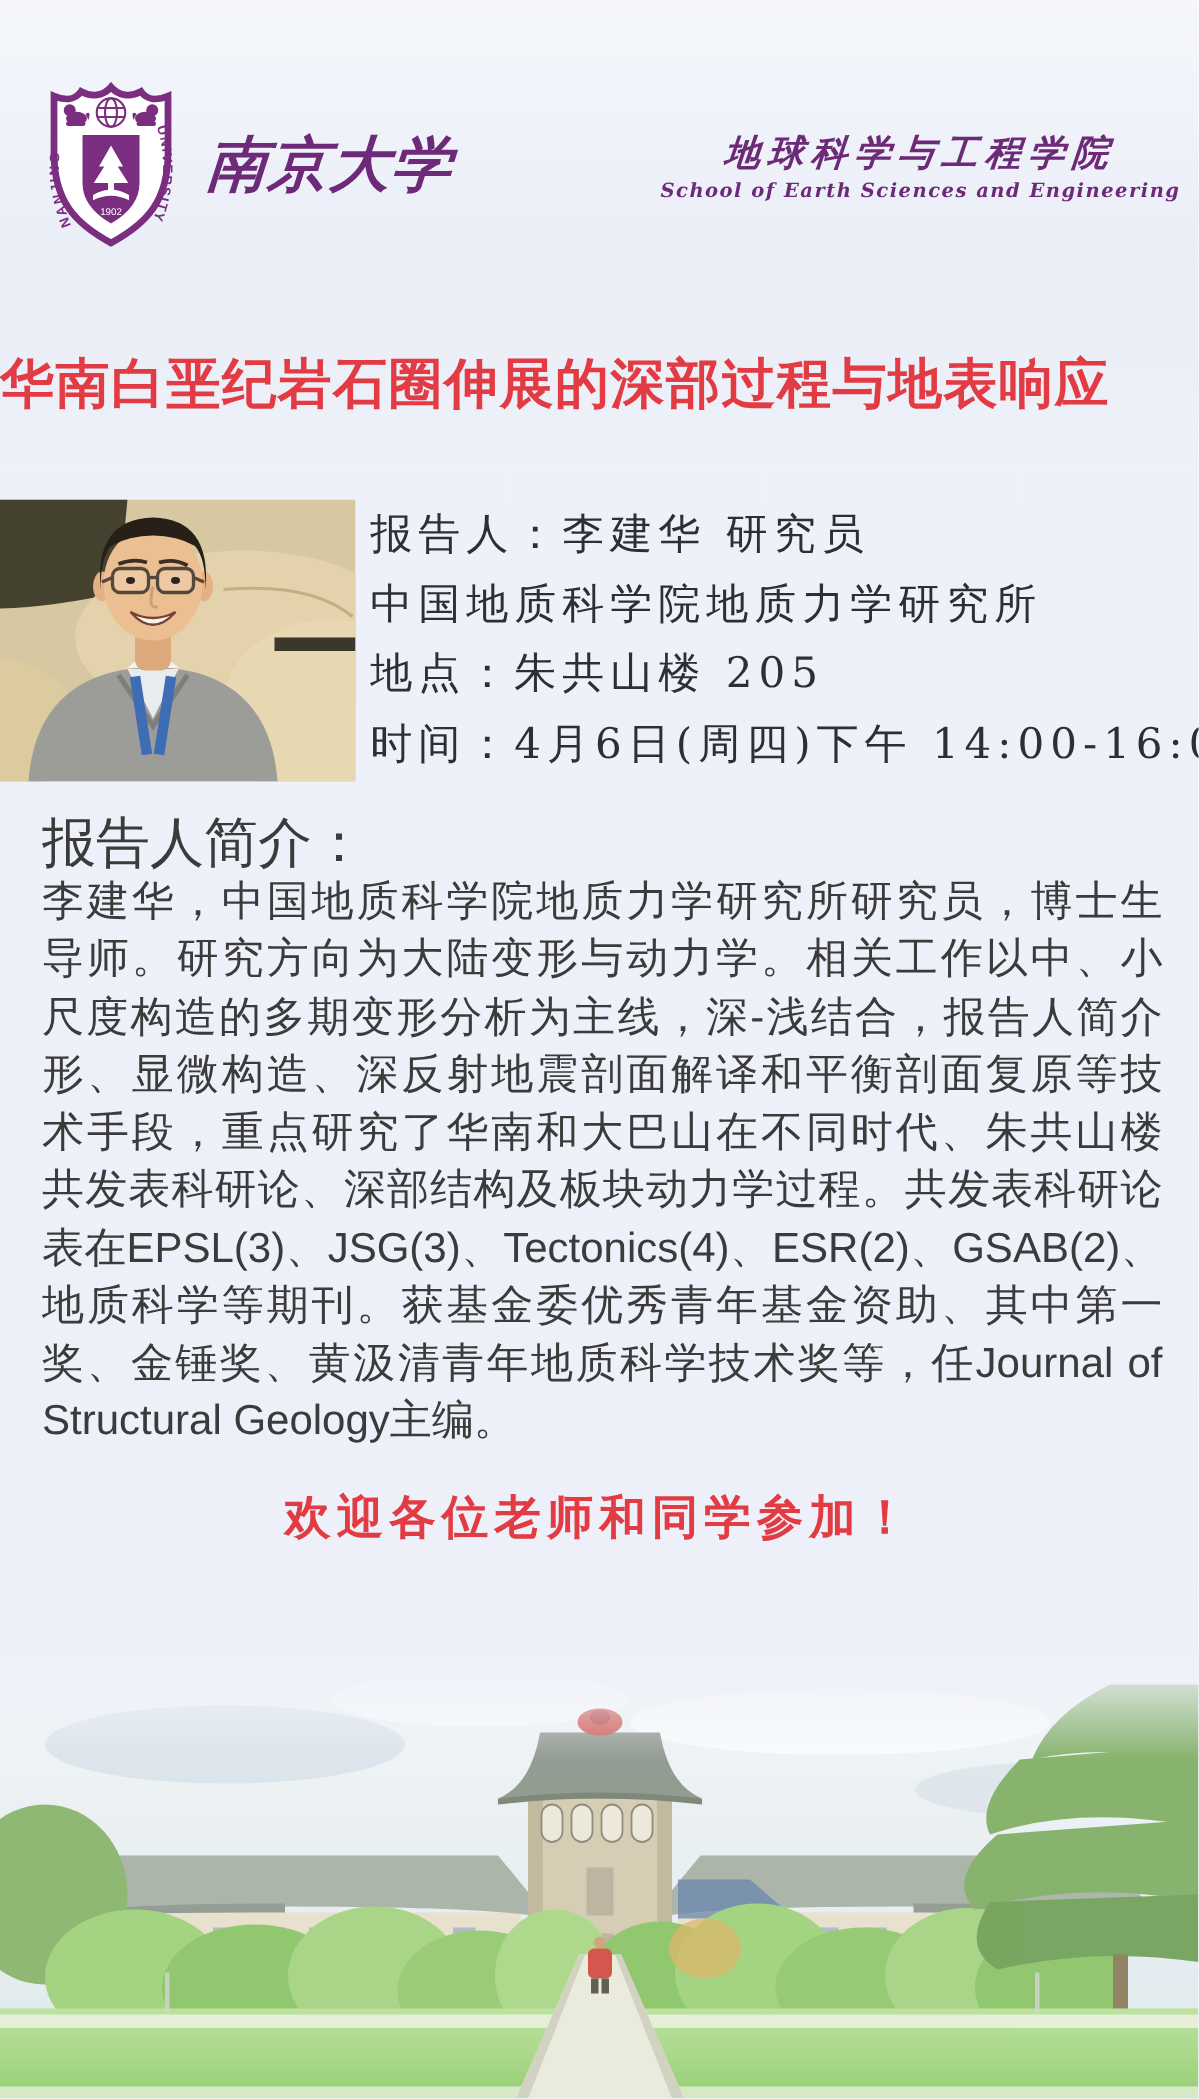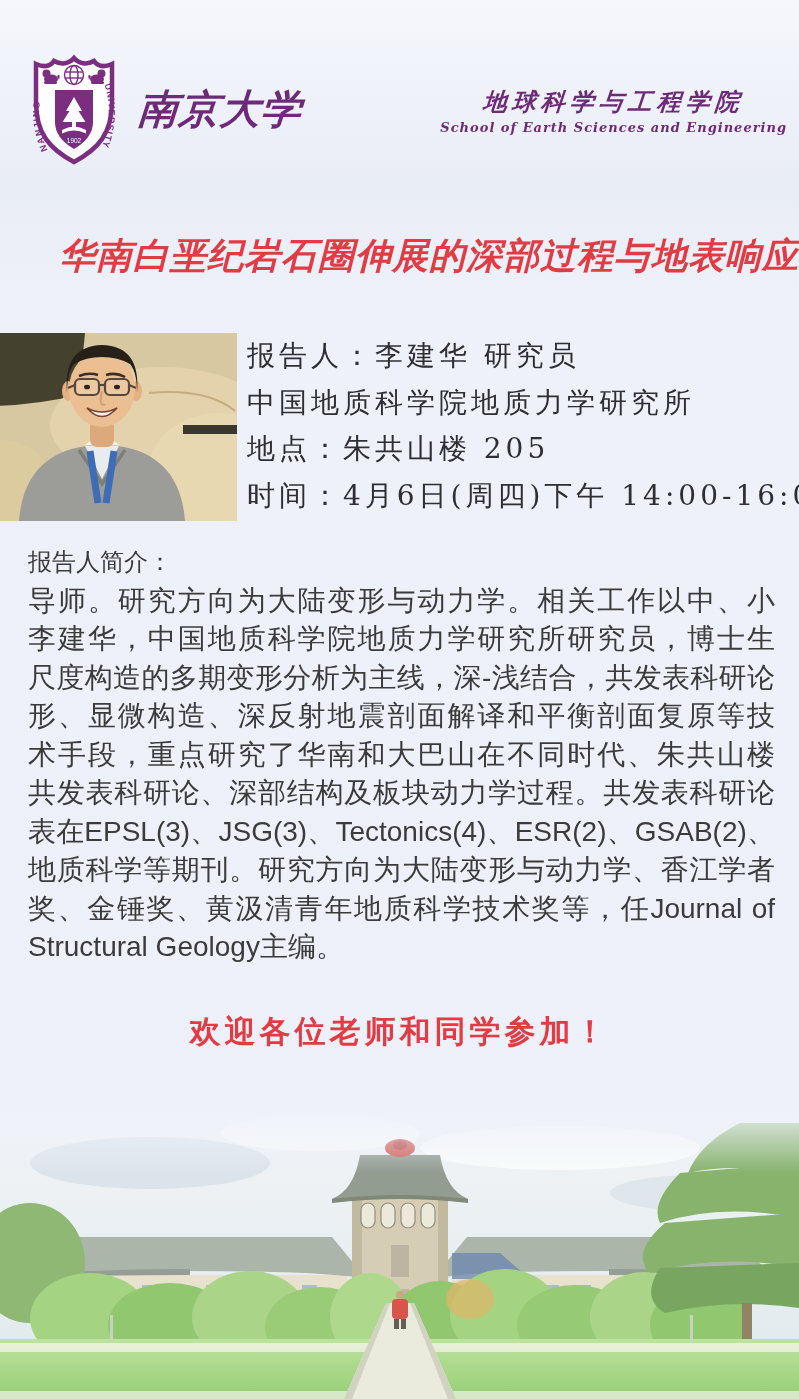--- a/index.html
+++ b/index.html
@@ -18,39 +18,39 @@
   .school{position:absolute;right:12px;top:86px;text-align:center;color:#6d2a78;}
   .school-cn{
     font-family:"DejaVu Serif",serif;font-weight:700;font-style:italic;
     font-size:24px;letter-spacing:5px;transform:skewX(-5deg);
   }
   .school-en{
     font-family:"DejaVu Serif",serif;font-style:italic;font-weight:700;
     font-size:13px;letter-spacing:1px;margin-top:2px;
   }
   .title{
-    margin-top:64px;text-align:right;font-weight:700;font-size:36px;
-    letter-spacing:1px;color:#e23b43;font-style:italic;
+    margin-top:64px;text-align:left;font-weight:700;font-size:36px;
+    letter-spacing:1px;color:#e23b43;
   }
   .main-row{margin:52px 14px 0 18px;display:flex;justify-content:center;}
   .photo{width:270px;height:188px;flex:0 0 270px;display:block;}
   .info{
     margin-left:10px;padding-top:0;
     font-family:"DejaVu Serif",serif;font-size:28px;line-height:46.5px;
     letter-spacing:4px;color:#2e2e33;white-space:nowrap;
   }
   .bio{margin:22px 24px 0 28px;}
-  .bio-heading{font-size:24px;line-height:38.5px;}
+  .bio-heading{font-size:36px;line-height:38.5px;}
   .bio-lines div{
     font-size:28px;line-height:38.5px;
     text-align:justify;text-align-last:justify;
   }
   .bio-lines div:last-child{text-align-last:left;}
   .welcome{
-    margin-top:44px;text-align:center;font-weight:700;font-size:31px;
+    margin-top:24px;text-align:center;font-weight:700;font-size:31px;
     letter-spacing:4px;color:#e23b43;
   }
   .campus{position:absolute;left:0;bottom:0;width:799px;height:296px;display:block;}
 </style>
 </head>
 <body>
 
 <div class="header">
 
   <svg class="logo" viewBox="0 0 92 115">
@@ -149,28 +149,28 @@
     <div>报告人：李建华 研究员</div>
     <div>中国地质科学院地质力学研究所</div>
     <div>地点：朱共山楼 205</div>
     <div>时间：4月6日(周四)下午 14:00-16:00</div>
   </div>
 </div>
 
 <div class="bio">
   <div class="bio-heading">报告人简介：</div>
   <div class="bio-lines">
+      <div>李建华，中国地质科学院地质力学研究所研究员，博士生</div>
       <div>导师。研究方向为大陆变形与动力学。相关工作以中、小</div>
-      <div>李建华，中国地质科学院地质力学研究所研究员，博士生</div>
-      <div>尺度构造的多期变形分析为主线，深-浅结合，共发表科研论</div>
+      <div>尺度构造的多期变形分析为主线，深-浅结合，报告人简介</div>
       <div>形、显微构造、深反射地震剖面解译和平衡剖面复原等技</div>
       <div>术手段，重点研究了华南和大巴山在不同时代、朱共山楼</div>
       <div>共发表科研论、深部结构及板块动力学过程。共发表科研论</div>
       <div>表在EPSL(3)、JSG(3)、Tectonics(4)、ESR(2)、GSAB(2)、</div>
-      <div>地质科学等期刊。研究方向为大陆变形与动力学、香江学者</div>
+      <div>地质科学等期刊。获基金委优秀青年基金资助、其中第一</div>
       <div>奖、金锤奖、黄汲清青年地质科学技术奖等，任Journal of</div>
       <div>Structural Geology主编。</div>
     </div>
 </div>
 
 <div class="welcome">欢迎各位老师和同学参加！</div>
 
 <svg class="campus" viewBox="0 0 799 296" preserveAspectRatio="none">
   <defs>
     <linearGradient id="sky" x1="0" y1="0" x2="0" y2="1">

